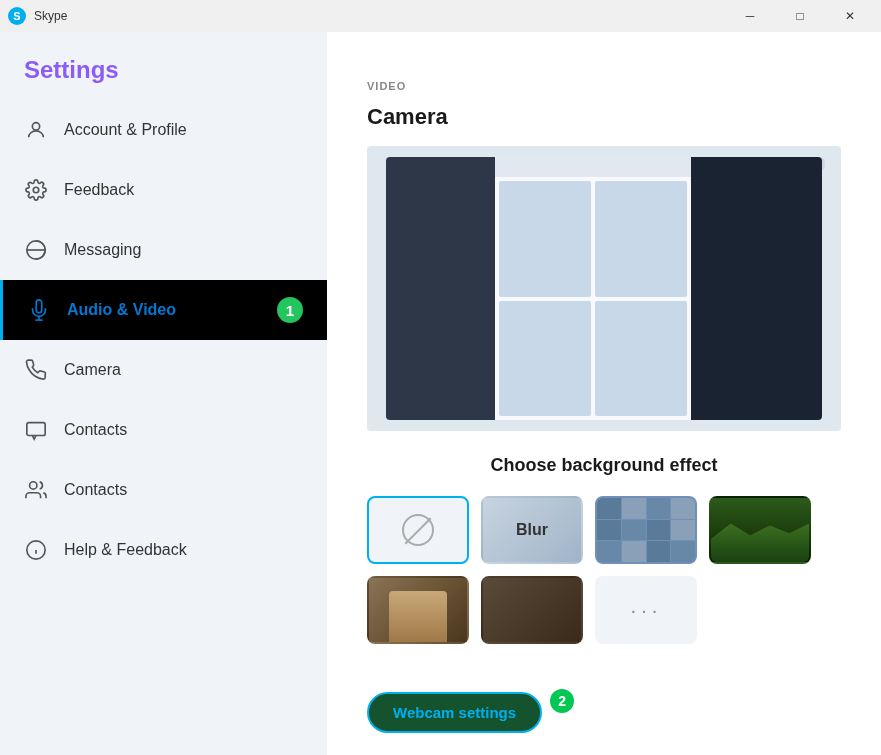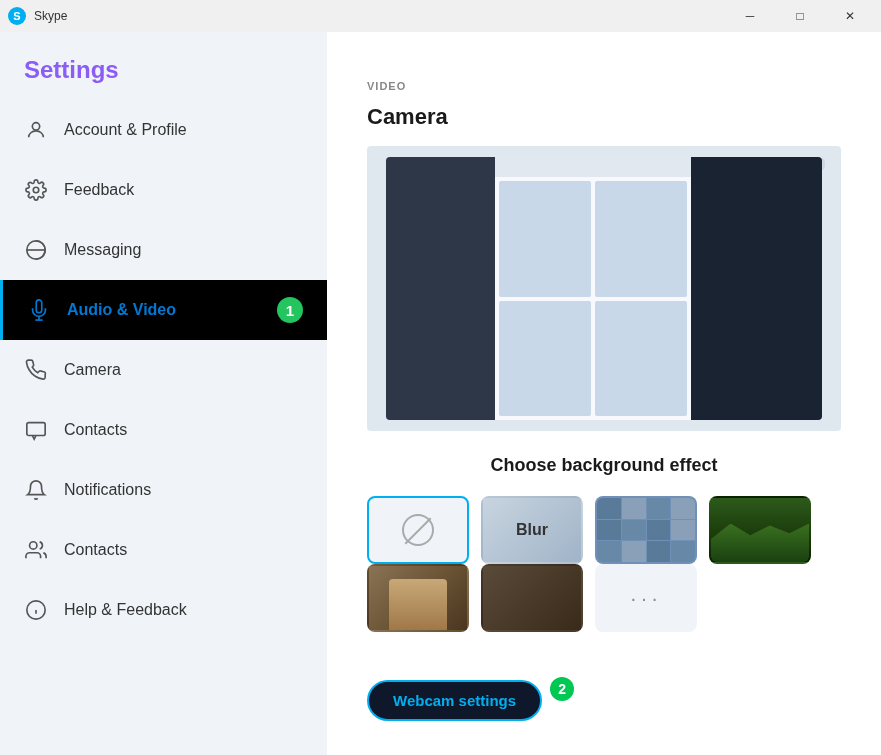--- a/index.html
+++ b/index.html
@@ -224,20 +224,21 @@
       font-size: 18px;
       font-weight: 600;
       color: #1a1a1a;
       margin-bottom: 16px;
       text-align: center;
     }
 
     .bg-effects-grid {
       display: flex;
       flex-direction: column;
+      gap: 12px;
       margin-top: 20px;
     }
 
     .bg-effects-row {
       display: flex;
       gap: 12px;
     }
 
     .bg-tile {
       width: 102px;
@@ -344,21 +345,21 @@
       letter-spacing: 4px;
     }
 
     
     .webcam-settings-btn {
       margin-top: 24px;
       display: inline-block;
       padding: 10px 24px;
       border: 2px solid #00aff0;
       border-radius: 24px;
-      background: #0f172a;
+      background: #14532d;
       color: #00aff0;
       font-size: 15px;
       font-weight: 600;
       cursor: pointer;
     }
     .badge-2 {
       width: 24px;
       height: 24px;
       background: #00c853;
       border-radius: 50%;
@@ -478,29 +479,20 @@
     <div class="nav-item">
       <div class="nav-icon">
         <svg width="22" height="22" viewBox="0 0 24 24" fill="none" stroke="currentColor" stroke-width="1.8">
           <rect x="2" y="4" width="20" height="14" rx="2"></rect>
           <path d="M8 18l2 4 2-4"></path>
         </svg>
       </div>
       <span class="nav-label">Contacts</span>
     </div>
 
-    <div class="nav-item">
-      <div class="nav-icon">
-        <svg width="22" height="22" viewBox="0 0 24 24" fill="none" stroke="currentColor" stroke-width="1.8">
-          <path d="M18 8A6 6 0 0 0 6 8c0 7-3 9-3 9h18s-3-2-3-9"></path>
-          <path d="M13.73 21a2 2 0 0 1-3.46 0"></path>
-        </svg>
-      </div>
-      <span class="nav-label">Notifications</span>
-    </div>
 
     <div class="nav-item">
       <div class="nav-icon">
         <svg width="22" height="22" viewBox="0 0 24 24" fill="none" stroke="currentColor" stroke-width="1.8">
           <path d="M17 21v-2a4 4 0 0 0-4-4H5a4 4 0 0 0-4 4v2"></path>
           <circle cx="9" cy="7" r="4"></circle>
           <path d="M23 21v-2a4 4 0 0 0-3-3.87"></path>
           <path d="M16 3.13a4 4 0 0 1 0 7.75"></path>
         </svg>
       </div>

